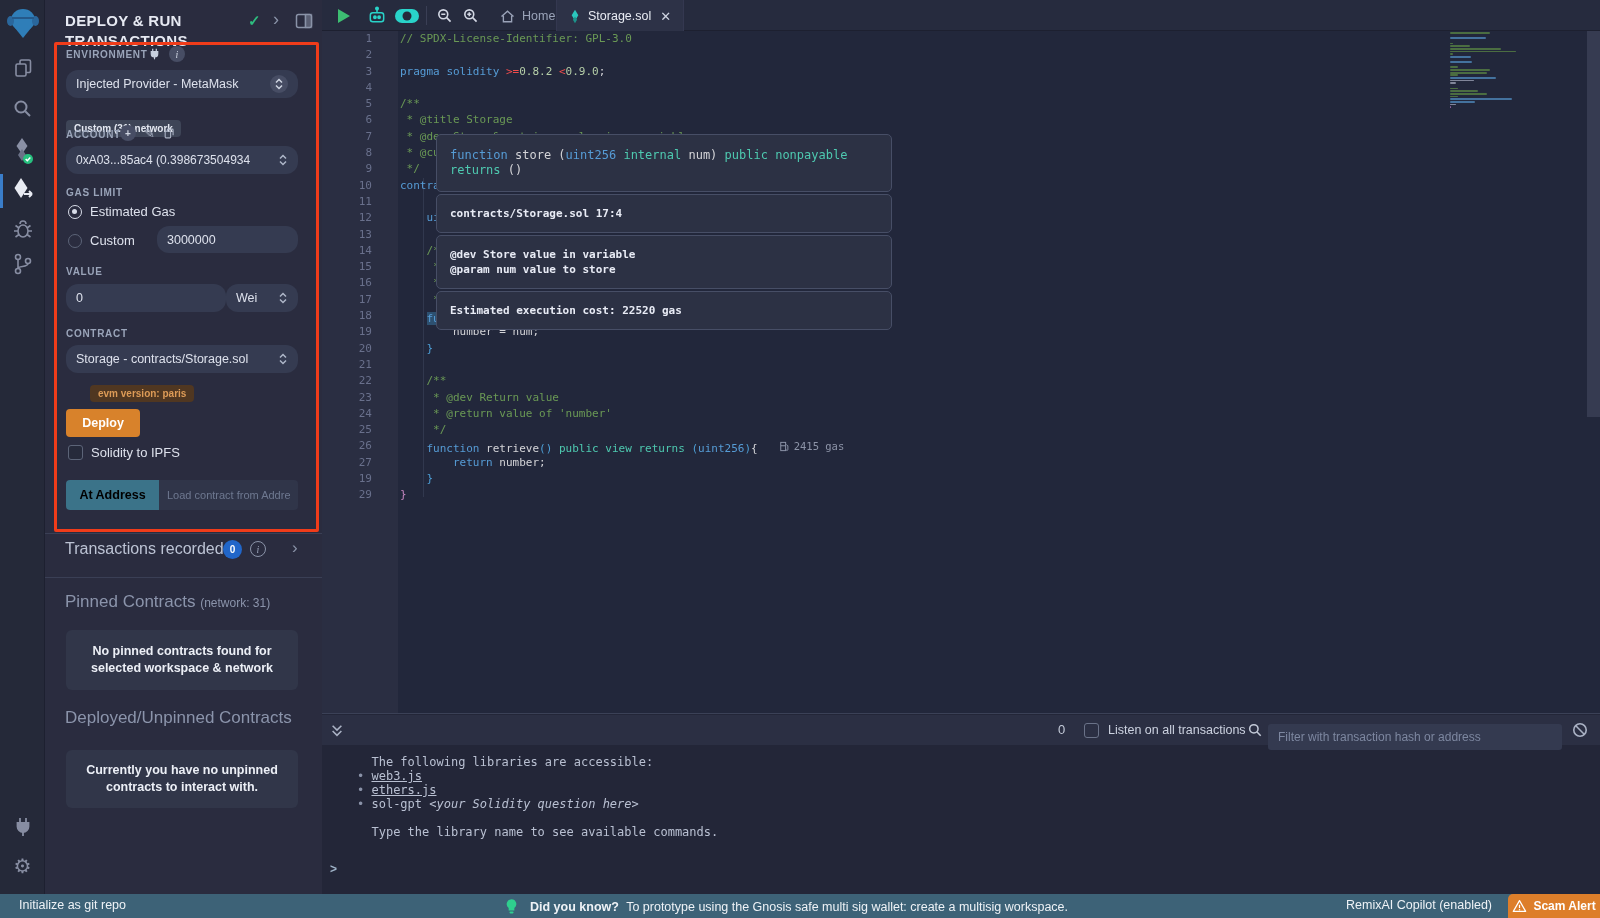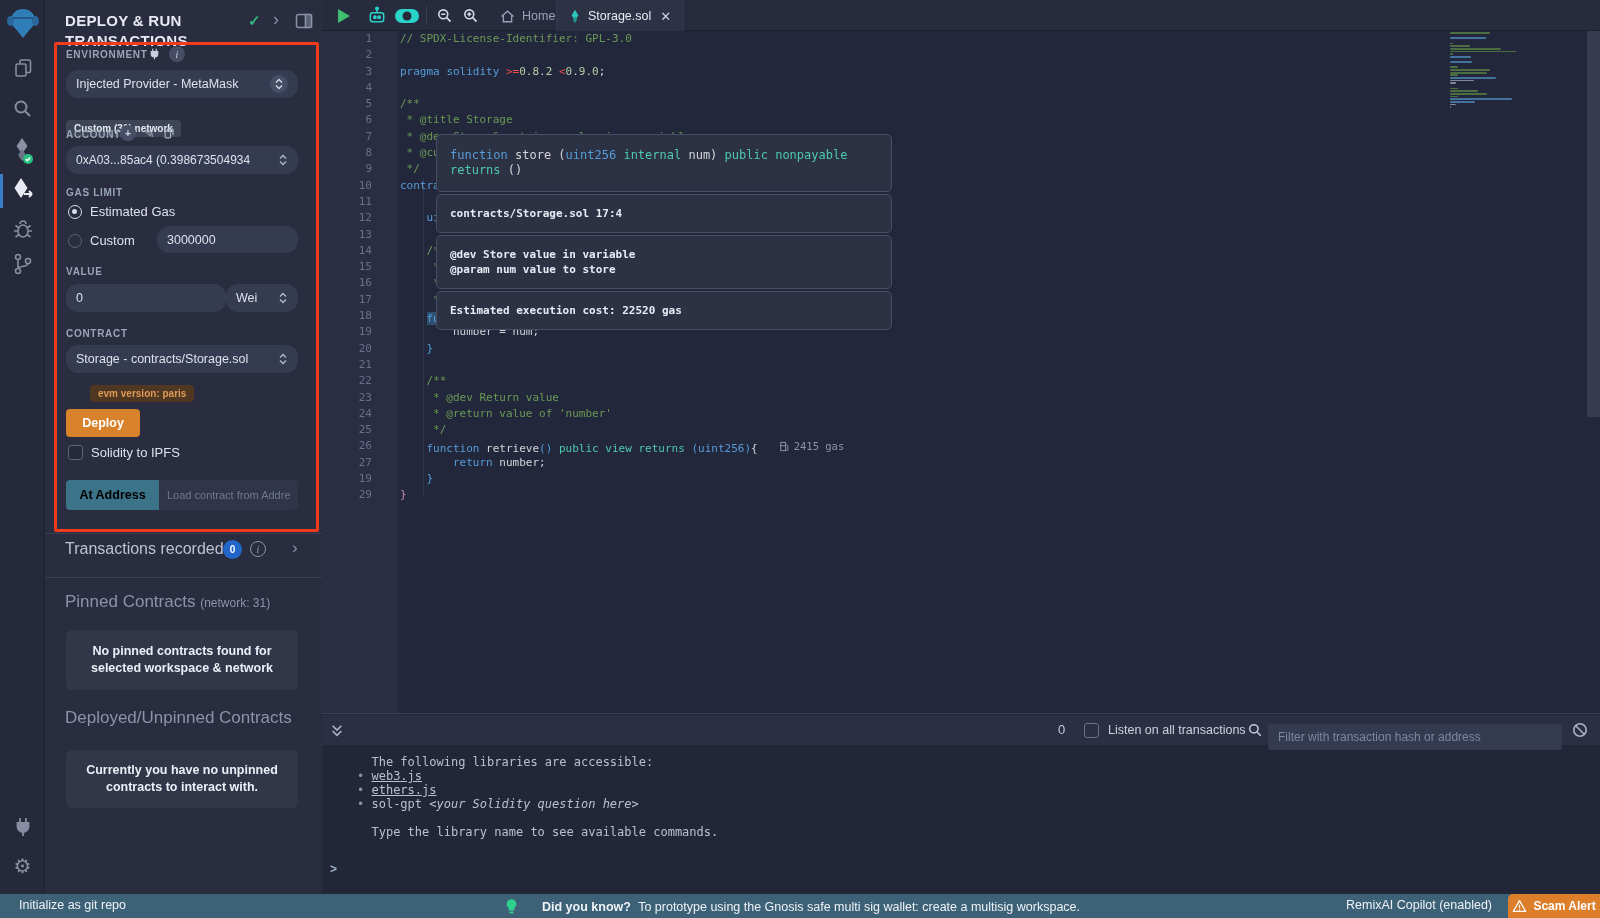--- a/index.html
+++ b/index.html
@@ -125,21 +125,21 @@
   .tl .bullet { color:#8a92a8; }
   .tk-l { text-decoration:underline; }
   .tk-i { font-style:italic; }
   .term-prompt { position:absolute; left:8px; top:148px; color:#9fb3c8; font-size:12px; font-weight:bold; }
   .term-chevrons { position:absolute; left:8px; top:8px; color:#aab2c4; }
 
   
   .status-bar { position:absolute; left:0; top:894px; width:1600px; height:24px; background:#3d6277;
                 color:#eef2f6; font-size:12.5px; z-index:60; }
   .sb-left { position:absolute; left:19px; top:4px; }
-  .sb-tip { position:absolute; left:505px; top:4px; display:flex; gap:24px; align-items:center; }
+  .sb-tip { position:absolute; left:505px; top:4px; display:flex; gap:12px; align-items:center; }
   .sb-tip b { margin-right:4px; }
   .sb-copilot { position:absolute; right:108px; top:4px; }
   .sb-scam { position:absolute; right:0; top:0; width:92px; height:24px; background:#dd7e2a;
              border-radius:5px 0 0 0; display:flex; align-items:center; justify-content:center; gap:6px;
              color:#fff; font-size:12px; font-weight:bold; }
   svg { display:block; }
 </style>
 </head>
 <body>
 

